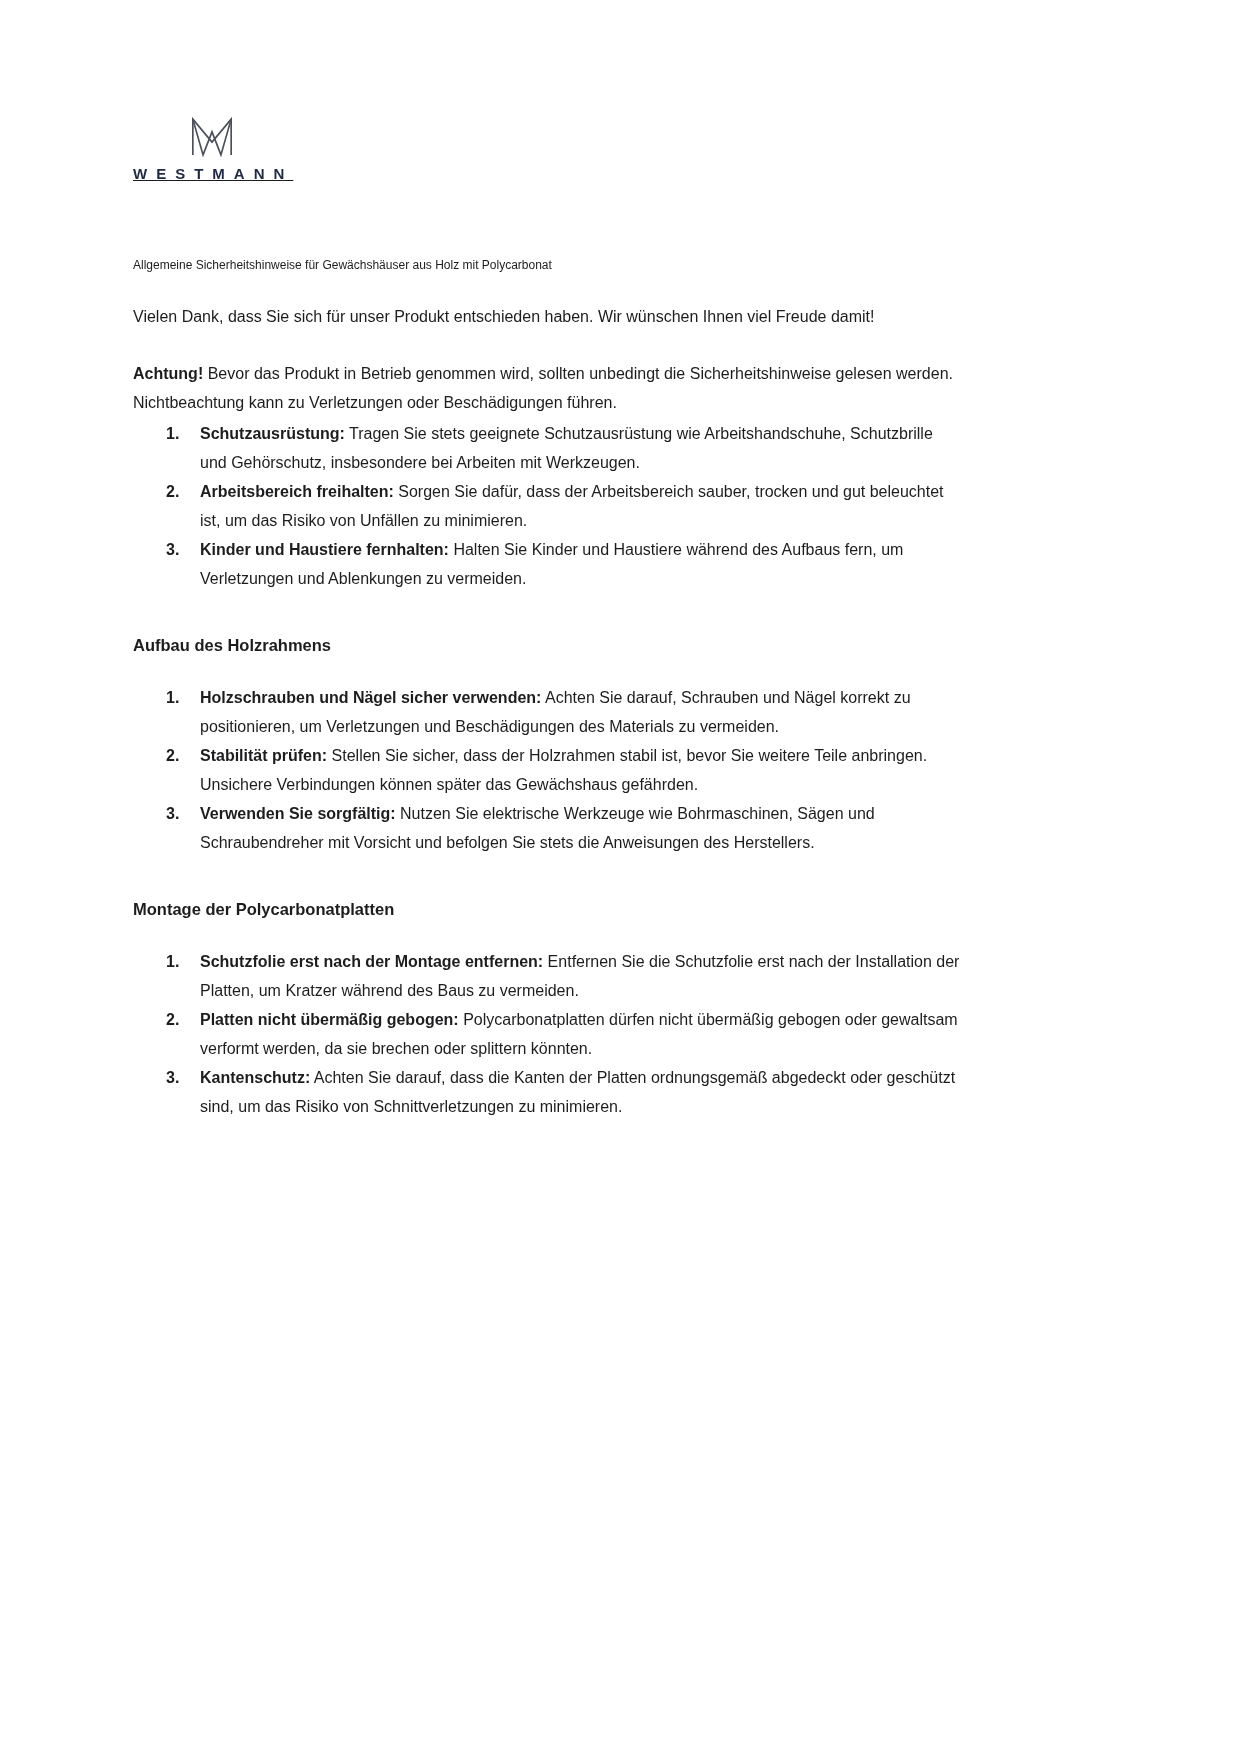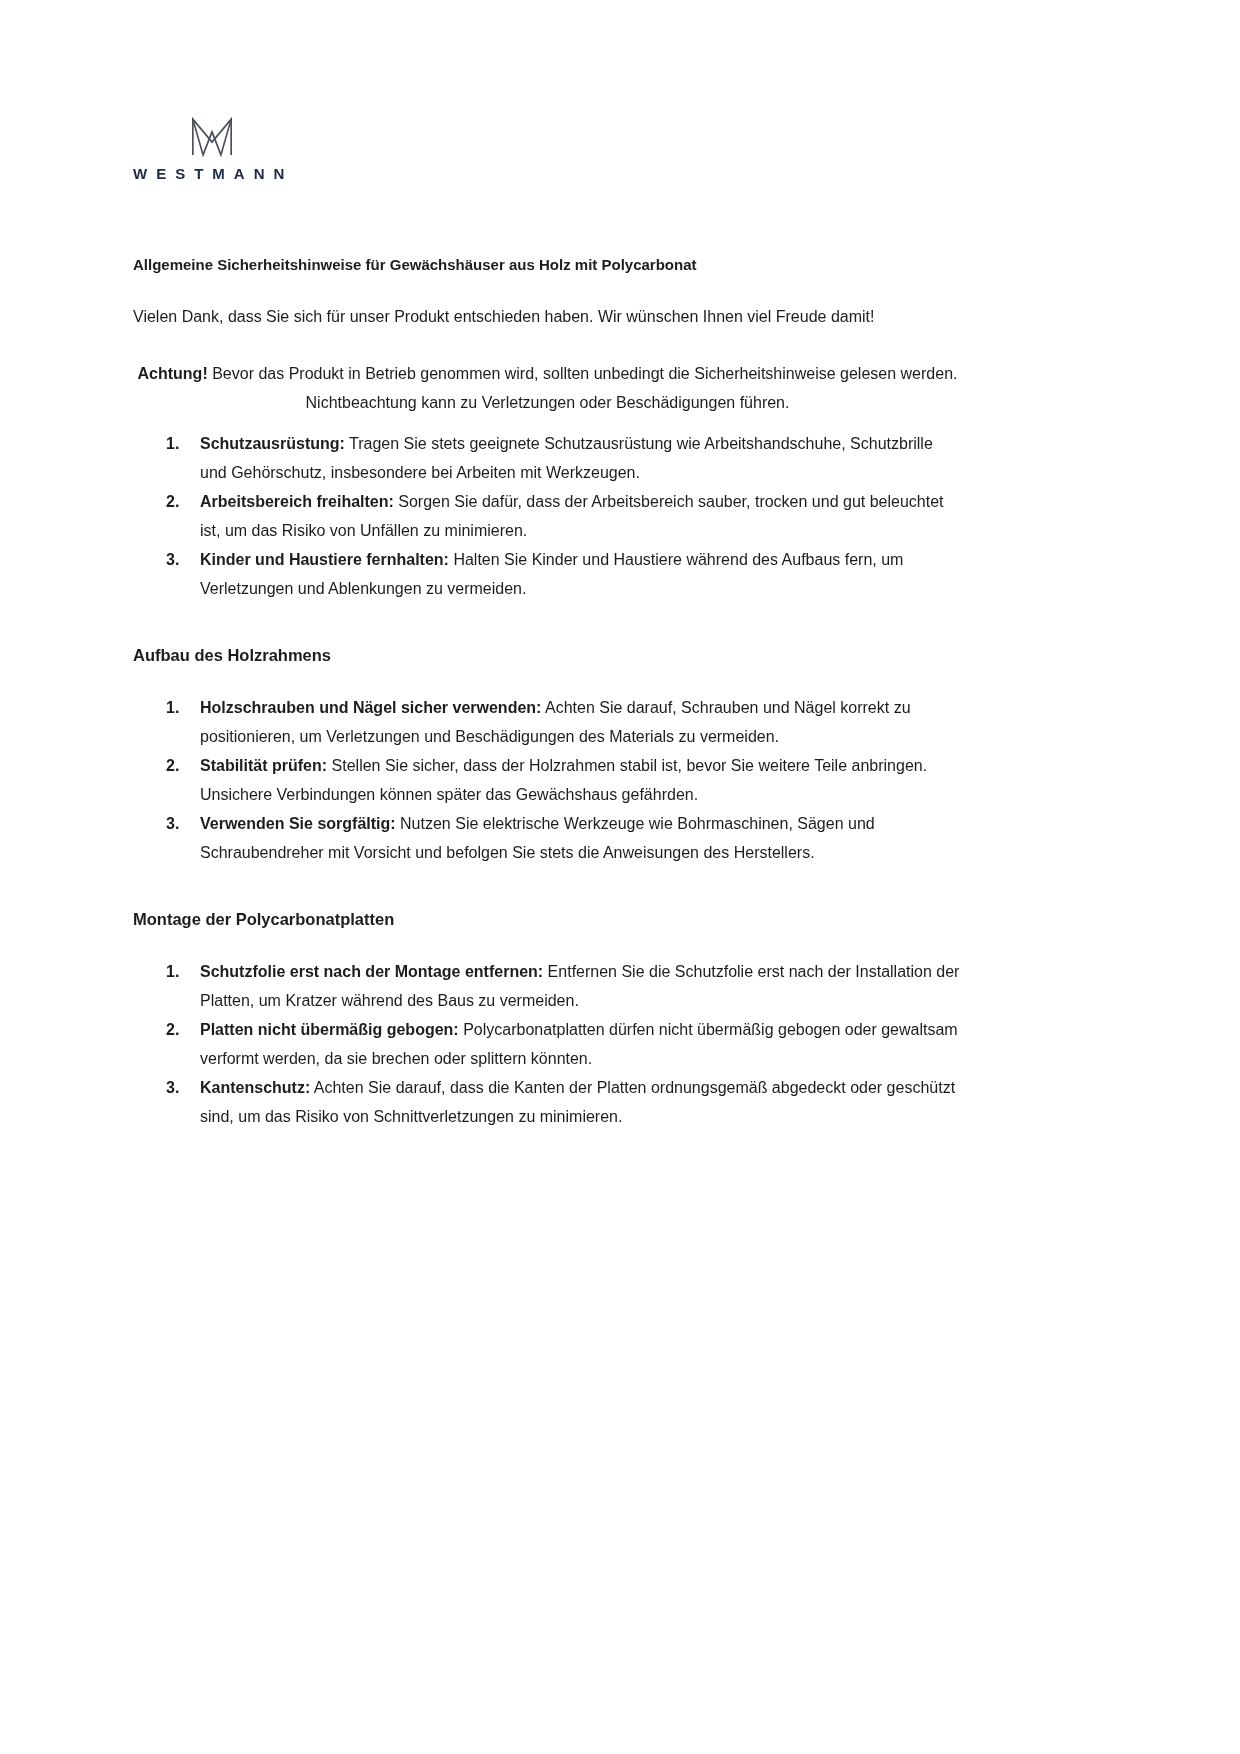--- a/index.html
+++ b/index.html
@@ -13,44 +13,44 @@
     color: #1d1d1f;
     box-sizing: border-box;
     overflow: hidden;
   }
   .content {
     box-sizing: border-box;
     padding: 112px 278px 40px 133px;
   }
 
   
-  .logo { margin-bottom: 70px; }
+  .logo { margin-bottom: 70px; text-decoration: underline; }
   .logo-mark { display: block; margin-left: 56px; }
   .logo-word {
     margin-top: 3px;
     font-size: 15px;
     font-weight: 700;
     letter-spacing: 9px;
     color: #1f2a44;
     white-space: nowrap;
   }
 
   
   .doc-title {
-    font-size: 15px;
-    font-weight: 700;
+    font-size: 12px;
+    font-weight: 400;
     line-height: 26px;
     margin: 0 0 24px 0;
   }
 
   
   p { margin: 0; font-size: 16px; line-height: 29px; }
   .contact { line-height: 28.5px; margin-bottom: 14px; }
   .intro   { margin-bottom: 28px; }
-  .warning { margin-bottom: 12px; text-align: center; }
+  .warning { margin-bottom: 2px; }
   .lead { font-weight: 700; }
 
   
   h2.section-heading {
     font-size: 16.5px;
     font-weight: 700;
     margin: 40px 0 26px 0;
     line-height: 24px;
   }
 

